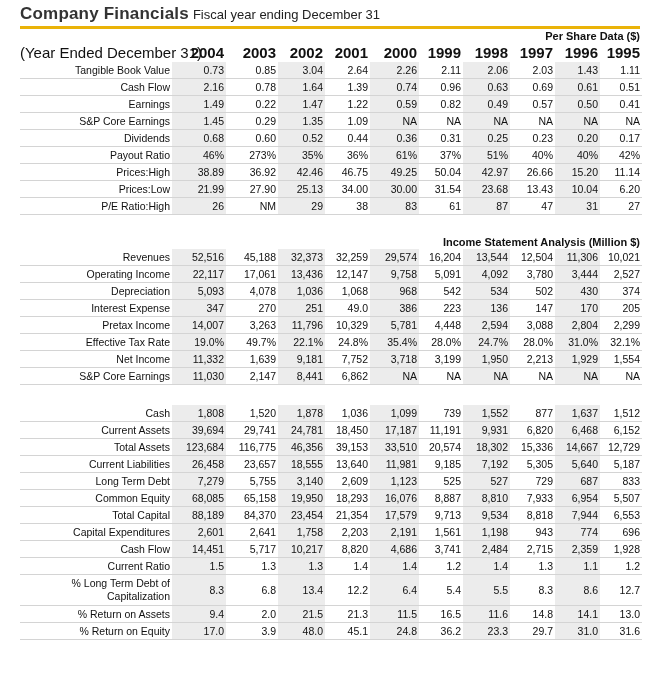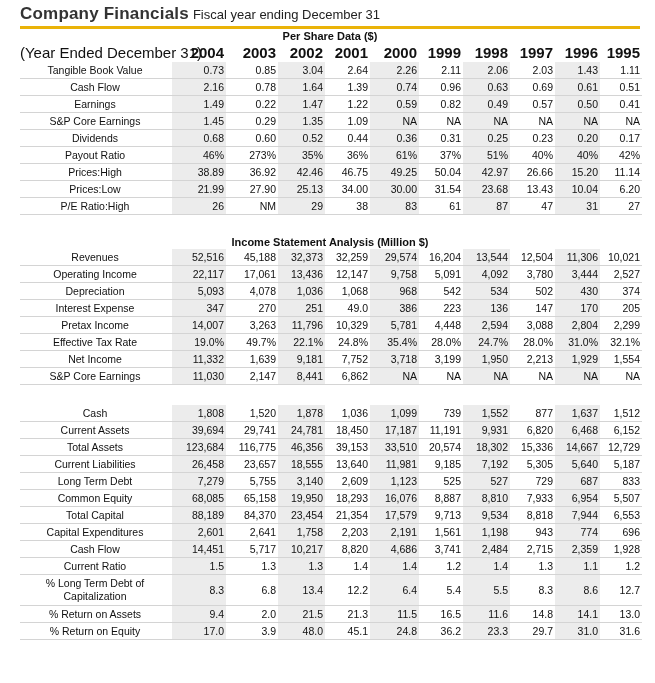--- a/index.html
+++ b/index.html
@@ -3,21 +3,21 @@
 <meta charset="utf-8">
 <style>
   html, body { margin: 0; padding: 0; background: #ffffff; }
   body { width: 655px; height: 683px; overflow: hidden; font-family: "Liberation Sans", sans-serif; color: #111; }
   .wrap { position: relative; padding: 4px 0 0 20px; width: 622px; }
   .title-row { display: flex; align-items: baseline; height: 22px; border-bottom: 3px solid #eab308; width: 620px; }
   .title { font-size: 17px; font-weight: bold; color: #333; letter-spacing: 0.2px; }
   .subtitle { font-size: 13px; color: #222; margin-left: 4px; }
   table { border-collapse: collapse; width: 622px; table-layout: fixed; font-size: 10.5px; }
   td { padding: 0 2px 0 0; height: 16px; line-height: 16px; white-space: nowrap; }
-  td.lbl { text-align: center; padding-left: 0; }
+  td.lbl { text-align: right; padding-left: 0; }
   td.num { text-align: right; }
   tr.data td { border-bottom: 1px solid #d4d4d4; }
   tr.data td.sh { background: #ececec; }
   tr.tall td { height: 30px; line-height: 13px; }
   tr.tall td.lbl { white-space: normal; }
   .sec-head { font-weight: bold; font-size: 11px; }
   tr.yearhdr td { font-weight: bold; font-size: 15px; height: 17px; line-height: 19px; vertical-align: bottom; }
   tr.spacer td { height: 20px; }
   tr.sechead td { height: 14px; line-height: 14px; }
 </style>

